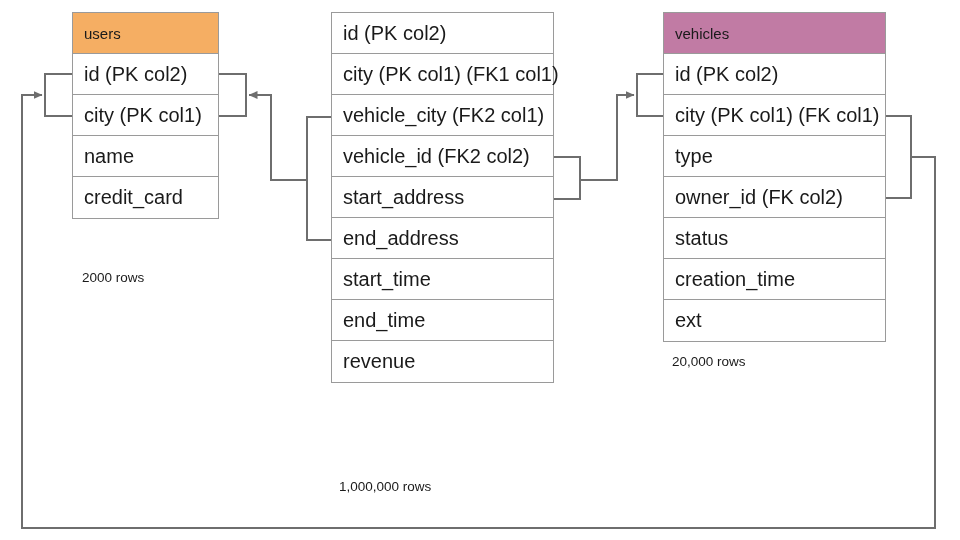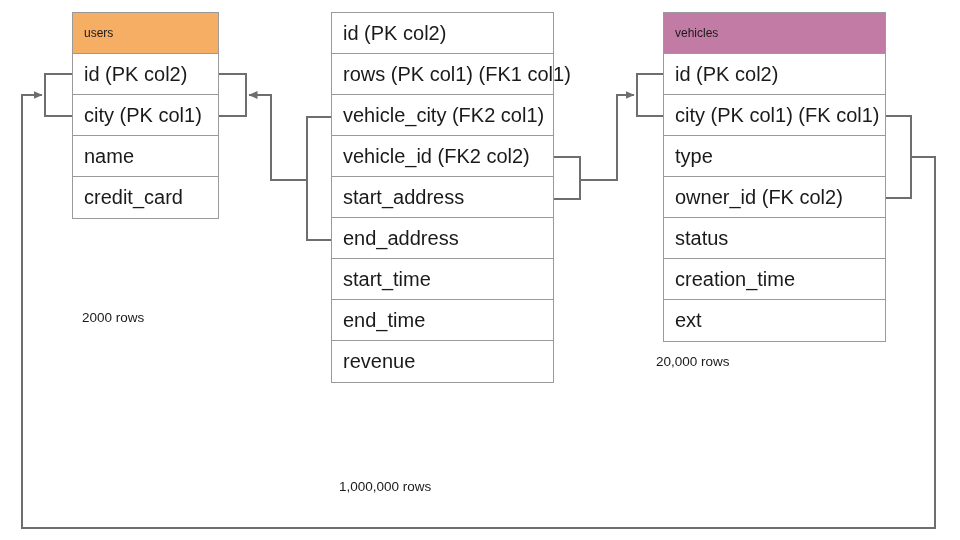--- a/index.html
+++ b/index.html
@@ -6,39 +6,39 @@
   body{
     width:960px;height:540px;background:#ffffff;position:relative;overflow:hidden;
     font-family:"Liberation Sans",sans-serif;
   }
   #canvas{position:absolute;inset:0;width:960px;height:540px;}
   .wires{position:absolute;left:0;top:0;width:960px;height:540px;pointer-events:none;}
 
   .table{position:absolute;box-sizing:border-box;border:1px solid #9a9a9a;background:#fff;}
   .thead{
     box-sizing:border-box;height:41px;line-height:41px;padding:0 11px;
-    font-size:12px;color:#1a1a1a;border-bottom:1px solid #9a9a9a;
+    font-size:15px;color:#1a1a1a;border-bottom:1px solid #9a9a9a;
   }
   .trow{
     box-sizing:border-box;height:41px;line-height:41px;padding:0 11px;
     font-size:20px;color:#1a1a1a;border-bottom:1px solid #9a9a9a;background:#fff;
     white-space:nowrap;
   }
   .trow:last-child{border-bottom:none;}
   .rowcount{
     position:absolute;font-size:13.5px;color:#1a1a1a;white-space:nowrap;
   }
 
   
   #tbl-users{left:72px;top:12px;width:147px;}
-  #rc-users{left:82px;top:270px;margin-top:40px;}
+  #rc-users{left:82px;top:270px;}
   #tbl-rides{left:331px;top:12px;width:223px;}
   #rc-rides{left:339px;top:479px;}
   #tbl-vehicles{left:663px;top:12px;width:223px;}
-  #rc-vehicles{left:656px;top:354px;}
+  #rc-vehicles{left:672px;top:354px;}
 </style>
 </head>
 <body style="background: rgb(255, 255, 255);">
 
 <div id="canvas">
 
   <svg class="wires" viewBox="0 0 960 540" width="960" height="540">
     <defs>
       <marker id="arrow" markerWidth="9" markerHeight="9" refX="8.5" refY="4.5" orient="auto" markerUnits="userSpaceOnUse">
         <path d="M0,0.6 L9,4.5 L0,8.4 Z" fill="#6e6e6e"></path>
@@ -71,21 +71,21 @@
     <div class="thead" style="background: rgb(245, 174, 99);">users</div>
     <div class="trow">id (PK col2)</div>
     <div class="trow">city (PK col1)</div>
     <div class="trow">name</div>
     <div class="trow">credit_card</div>
   </div>
   <div class="rowcount" id="rc-users">2000 rows</div>
 
   <div class="table" id="tbl-rides">
     <div class="trow">id (PK col2)</div>
-    <div class="trow">rows (PK col1) (FK1 col1)</div>
+    <div class="trow">city (PK col1) (FK1 col1)</div>
     <div class="trow">vehicle_city (FK2 col1)</div>
     <div class="trow">vehicle_id (FK2 col2)</div>
     <div class="trow">start_address</div>
     <div class="trow">end_address</div>
     <div class="trow">start_time</div>
     <div class="trow">end_time</div>
     <div class="trow">revenue</div>
   </div>
   <div class="rowcount" id="rc-rides">1,000,000 rows</div>
 

